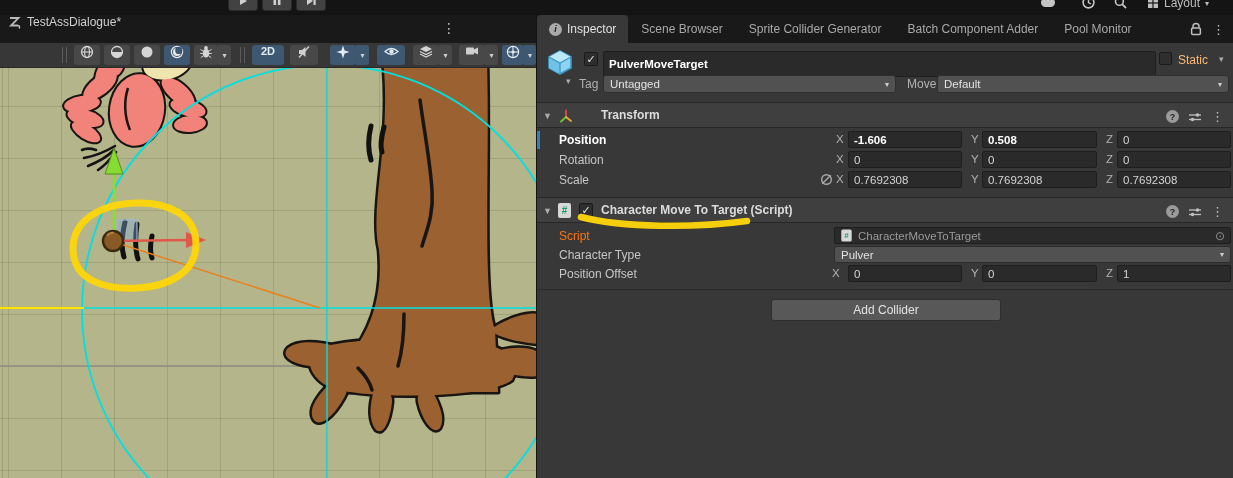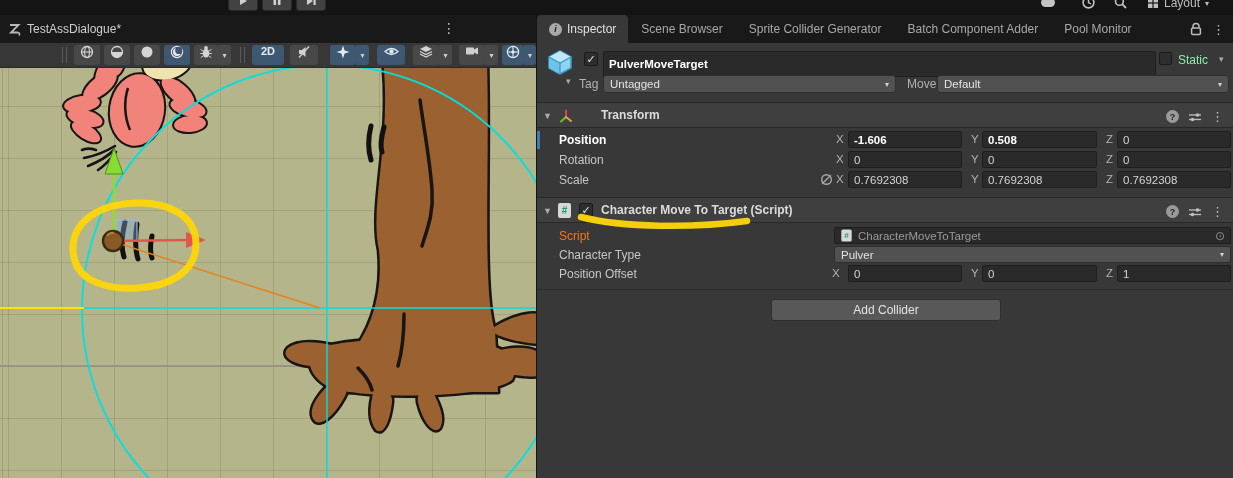--- a/index.html
+++ b/index.html
@@ -9,21 +9,21 @@
     font-family:"Liberation Sans","DejaVu Sans",sans-serif;
     background:#383838; color:#c8c8c8; font-size:12px;text-decoration:underline;
   }
   
   .topbar { position:absolute; left:0; top:0; width:1233px; height:15px; background:#141414; overflow:hidden; }
   .playbtn { position:absolute; top:-9px; width:30px; height:20px; background:#424242; border:1px solid #2a2a2a; border-radius:3px;
              display:flex; align-items:center; justify-content:center; }
   .tr-ico { position:absolute; top:-4px; display:flex; align-items:center; color:#bdbdbd; }
   .tabrow { position:absolute; left:0; top:15px; width:1233px; height:28px; background:#191919; }
   
-  .scene-tab { position:absolute; left:0; top:15px; width:468px; height:28px; background:#191919; display:flex; align-items:center; }
+  .scene-tab { position:absolute; left:0; top:15px; width:468px; height:28px; background:#191919; display:flex; align-items:flex-start; }
   .scene-tab .ttl { color:#cfcfcf; margin-left:5px; }
   .scene-kebab { position:absolute; right:12px; top:5px; color:#bdbdbd; font-size:14px; cursor:pointer; }
   .scenebar { position:absolute; left:0; top:43px; width:536px; height:25px; background:#373737; border-bottom:1px solid #2a2a2a; }
   .tbtn { position:absolute; top:2px; height:20px; background:#484848; border-radius:3px; display:flex; align-items:flex-start; justify-content:center; color:#dadada; }
   .tbtn.sel { background:#3e5872; }
   .tcaret { position:absolute; top:2px; height:20px; width:13px; background:#484848; border-radius:0 3px 3px 0; display:flex; align-items:center; justify-content:center; color:#cfcfcf; font-size:8px; }
   .tcaret.sel { background:#3e5872; }
   .tdiv { position:absolute; top:4px; width:5px; height:16px; border-left:1px solid #5a5a5a; border-right:1px solid #5a5a5a; }
   .lbl2d { font-weight:bold; font-size:11px; color:#e4ecf4; }
   .scene-view { position:absolute; left:0; top:68px; width:536px; height:410px; background-color:#b4b58b; overflow:hidden;
@@ -333,21 +333,21 @@
         <polygon points="3,9 14,15 14,26 3,20" fill="#6fc3e8"></polygon>
         <g stroke="#3d98c8" stroke-width="1.3" fill="none">
             <polyline points="3,9 14,15 25,9"></polyline>
             <line x1="14" y1="15" x2="14" y2="26"></line>
           </g>
       </svg>
       <span class="fold" style="left:29px; top:33px;">▾</span>
       <span class="cb" style="left:47px; top:9px;">✓</span>
       <input class="f bold" style="left: 66px; top: 8px; width: 553px; height: 26px;" readonly="" value="PulverMoveTarget">
       <span class="cb" style="left:622px; top:9px; width:13px; height:13px;"></span>
-      <span class="ilabel" style="left:641px; top:10px; color:#86efac;">Static</span>
+      <span class="ilabel" style="left:641px; top:10px; color:#fdba74;">Static</span>
       <span class="fold" style="left:682px; top:11px;">▾</span>
 
       <span class="ilabel" style="left:42px; top:34px; color:#b2b2b2;">Tag</span>
       <div class="dd" style="left:66px; top:32px; width:293px;">
         <span>Untagged</span>
         <span class="dc">▾</span>
       </div>
       <span class="ilabel" style="left:370px; top:34px; color:#b2b2b2;">Move</span>
       <div class="dd" style="left:400px; top:32px; width:292px;">
         <span>Default</span>

